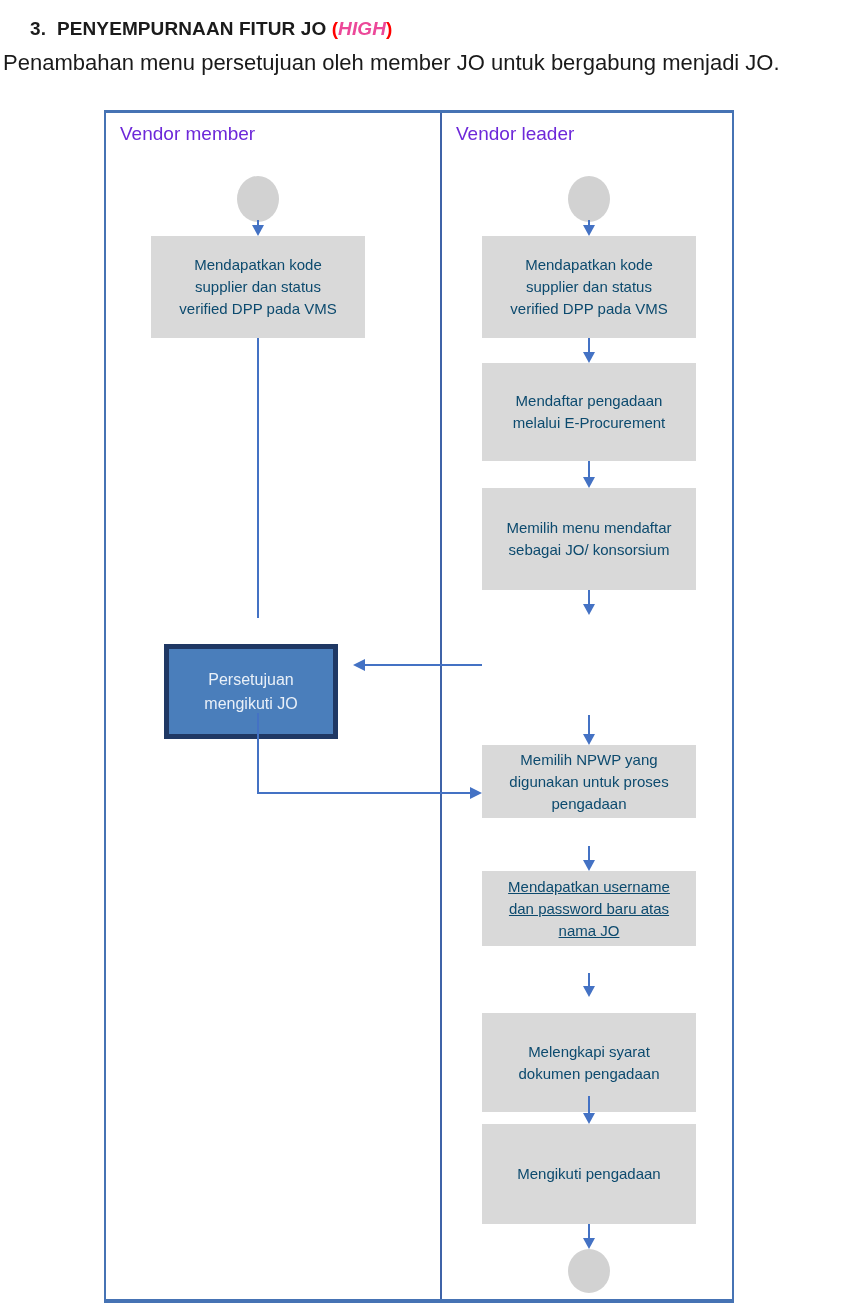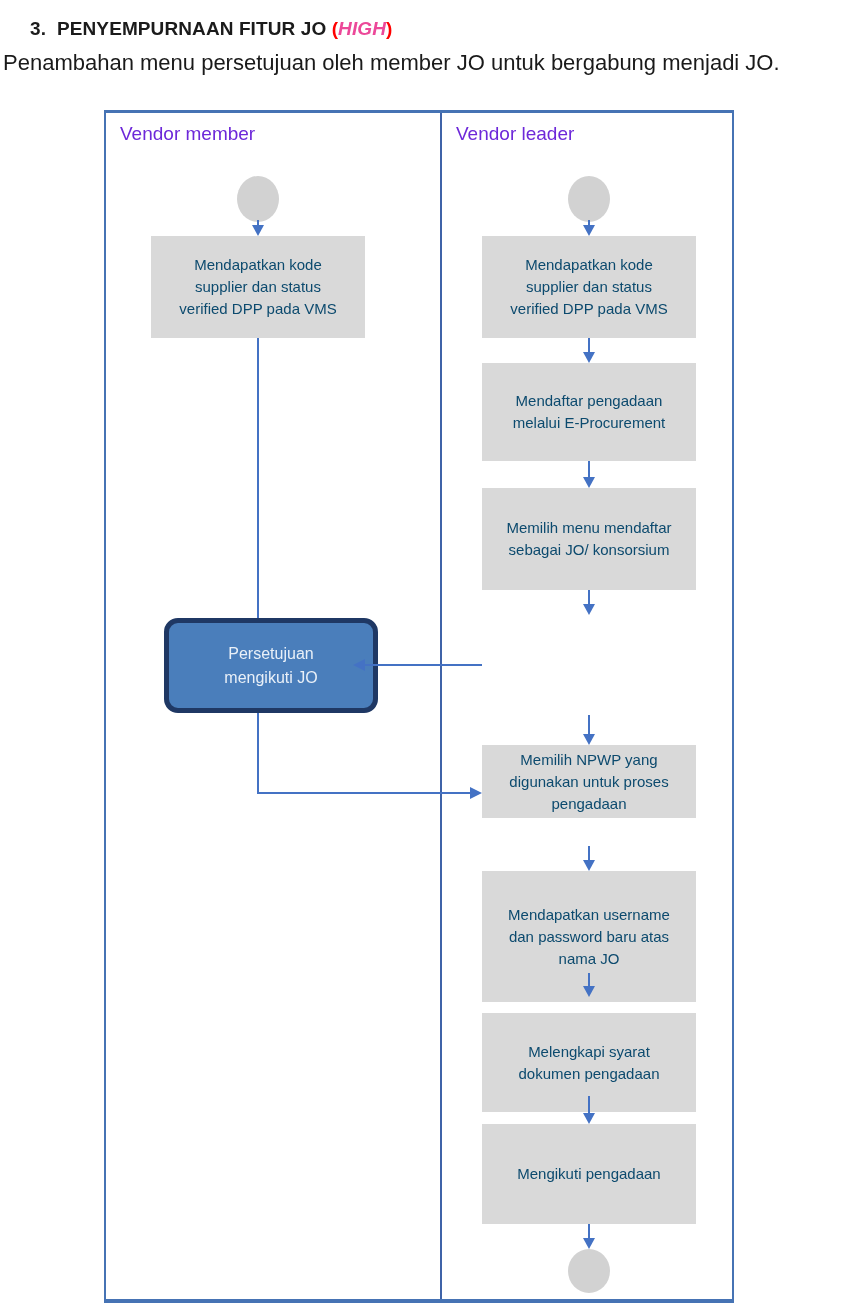--- a/index.html
+++ b/index.html
@@ -95,21 +95,21 @@
     <div class="circle" style="left:131px;top:63px;"></div>
     <div class="vline" style="left:151px;top:107px;height:8px;"></div>
     <div class="hd" style="left:146px;top:112px;"></div>
 
     <div class="node" style="left:45px;top:123px;width:214px;height:102px;">
       <span>Mendapatkan kode supplier dan status verified DPP pada VMS</span>
     </div>
 
     <div class="vline" style="left:151px;top:225px;height:280px;"></div>
 
-    <div class="approval" style="left:58px;top:505px;width:214px;height:95px;border-radius:14px;">
+    <div class="approval" style="left:58px;top:531px;width:174px;height:95px;">
       <span>Persetujuan mengikuti JO</span>
     </div>
 
     <div class="hline" style="left:258px;top:551px;width:118px;"></div>
     <div class="hl" style="left:247px;top:546px;"></div>
 
     <div class="vline" style="left:151px;top:600px;height:80px;"></div>
     <div class="hline" style="left:151px;top:679px;width:214px;"></div>
     <div class="hr" style="left:364px;top:674px;"></div>
 
@@ -142,21 +142,21 @@
     <div class="vline" style="left:482px;top:602px;height:20px;"></div>
     <div class="hd" style="left:477px;top:621px;"></div>
 
     <div class="node" style="left:376px;top:632px;width:214px;height:73px;text-align:center;">
       <span>Memilih NPWP yang digunakan untuk proses pengadaan</span>
     </div>
 
     <div class="vline" style="left:482px;top:733px;height:15px;"></div>
     <div class="hd" style="left:477px;top:747px;"></div>
 
-    <div class="node" style="left:376px;top:758px;width:214px;height:131px;">
+    <div class="node" style="left:376px;top:758px;width:214px;height:75px;text-decoration:underline;">
       <span>Mendapatkan username dan password baru atas nama JO</span>
     </div>
 
     <div class="vline" style="left:482px;top:860px;height:14px;"></div>
     <div class="hd" style="left:477px;top:873px;"></div>
 
     <div class="node" style="left:376px;top:900px;width:214px;height:99px;">
       <span>Melengkapi syarat dokumen pengadaan</span>
     </div>
 

